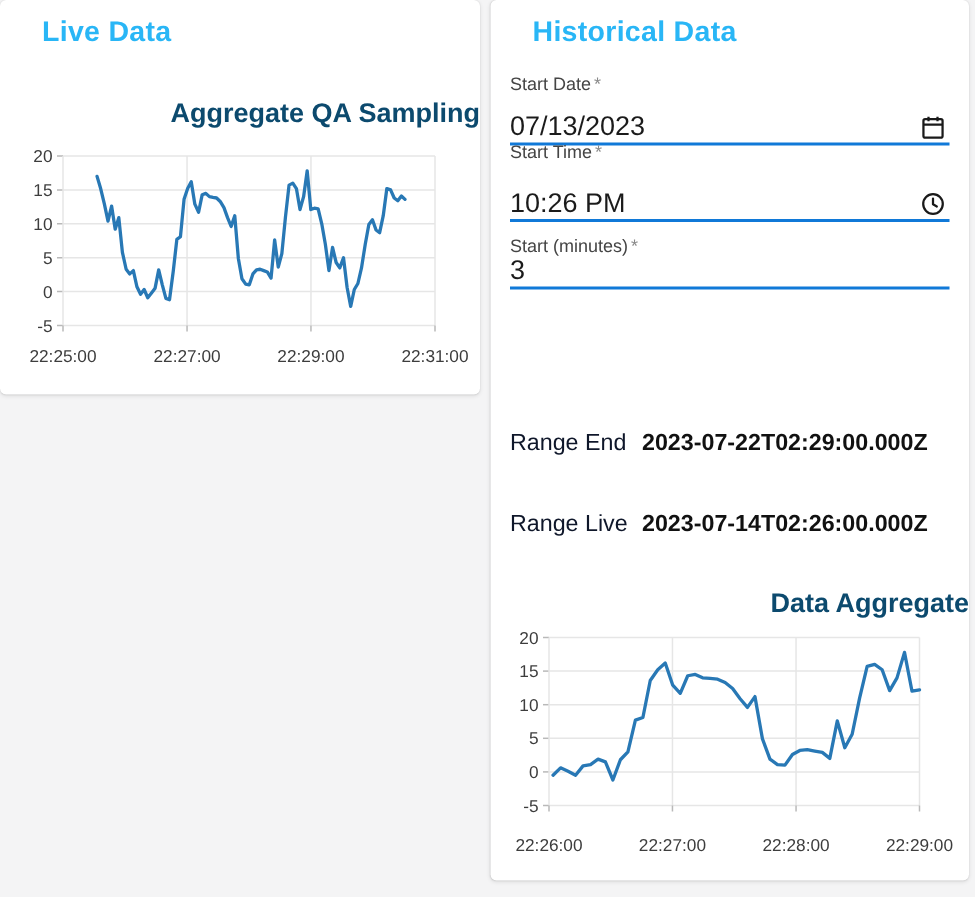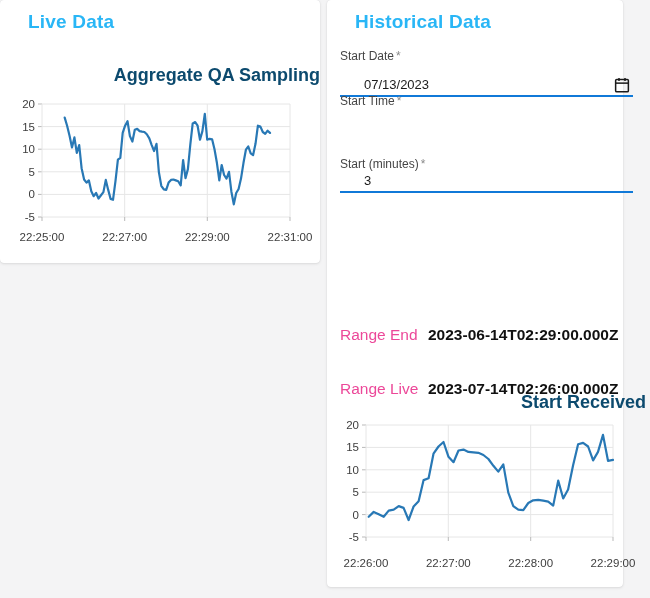--- a/index.html
+++ b/index.html
@@ -11,21 +11,21 @@
   body{
     background:var(--bg);
     font-family:"Liberation Sans", sans-serif;
     position:relative; overflow:hidden;
   }
   .card{
     position:absolute; background:var(--card); border-radius:4px;
     box-shadow:0 1px 3px rgba(0,0,0,.10), 0 0 1px rgba(0,0,0,.12);
   }
   #left-card{left:0; top:0; width:320px; height:263px;}
-  #right-card{left:327px; top:0; width:296px; height:587px;}
+  #right-card{left:327px; top:0; width:319px; height:587px;}
   .panel-title{
     position:absolute; left:28px; top:11px;
     font-size:19px; font-weight:700; color:var(--accent); letter-spacing:.2px;
   }
   .chart-title{
     position:absolute; text-align:right;
     font-size:18px; font-weight:700; color:#0c4a6e;
   }
   #live-chart-title{left:8px; top:65px; width:312px;}
   #hist-chart-title{left:3px; top:392px; width:316px;}
@@ -41,41 +41,41 @@
     position:absolute; left:13px; font-size:12px; color:var(--label);
   }
   .req{color:#8a8a8a; margin-left:2px;}
   .input-row{
     position:absolute; left:13px; width:293px; height:23px;
     border-bottom:2px solid var(--underline);
     display:flex; align-items:center;
   }
   .input-row input{
     border:none; outline:none; background:transparent; flex:1;
-    font-family:"Liberation Sans",sans-serif; font-size:13px; color:var(--ink);
-    padding:0; height:22px;margin-left:24px;
+    font-family:"Liberation Sans",sans-serif; font-size:18px; color:var(--ink);
+    padding:0; height:22px;
   }
   .input-icon{width:18px; height:18px; color:#1a1a1a; flex:0 0 auto; cursor:pointer; margin-right:2px;}
   .input-icon svg{display:block;}
   #lbl-date{top:49px;}  #row-date{top:74px;}
   #lbl-time{top:94px;} #row-time{top:125px;}
   #lbl-window{top:157px;} #row-window{top:170px;}
   #submit-btn{
     position:absolute; left:13px; top:216px; width:293px; height:39px;
     background:var(--btn); color:#fff; border:none; border-radius:4px;
     font-family:"Liberation Sans",sans-serif; font-size:14px; font-weight:700;
     letter-spacing:1.2px; cursor:pointer;
     box-shadow:0 1px 3px rgba(0,0,0,.25);
   }
   .range-row{
     position:absolute; left:13px; width:300px; display:flex; align-items:baseline;
     font-size:15.5px;
   }
   #range-end-row{top:287px;} #range-start-row{top:341px;}
-  .range-label{color:#ec4899; flex:0 0 88px;margin-top:39px;}
+  .range-label{color:#0f172a; flex:0 0 88px;}
   .range-value{color:#111; font-weight:700;}
 </style>
 </head>
 <body>
 
 <div class="card" id="left-card">
   <div class="panel-title">Live Data</div>
   <div class="chart-title" id="live-chart-title">Aggregate QA Sampling</div>
   <div class="chart-svg" id="live-chart"><svg width="320" height="162" viewBox="0 0 320 162">
         <line class="grid" x1="42" y1="11.0" x2="290" y2="11.0"></line>
@@ -122,37 +122,46 @@
       <svg viewBox="0 0 24 24" width="18" height="18" fill="none" stroke="currentColor" stroke-width="2">
         <rect x="3.5" y="4.5" width="17" height="16.5" rx="1.5"></rect>
         <line x1="8" y1="2.5" x2="8" y2="6.5"></line>
         <line x1="16" y1="2.5" x2="16" y2="6.5"></line>
         <line x1="3.5" y1="9.5" x2="20.5" y2="9.5"></line>
       </svg>
     </span>
   </div>
 
   <div class="field-label" id="lbl-time"><span>Start Time</span><span class="req">*</span></div>
+  <div class="input-row" id="row-time">
+    <input type="text" readonly="" value="10:26 PM" style="">
+    <span class="input-icon">
+      <svg viewBox="0 0 24 24" width="18" height="18" fill="none" stroke="currentColor" stroke-width="2">
+        <circle cx="12" cy="12" r="8.7"></circle>
+        <path d="M12 7.2v5l3.4 2" stroke-linecap="round" stroke-linejoin="round"></path>
+      </svg>
+    </span>
+  </div>
 
   <div class="field-label" id="lbl-window"><span>Start (minutes)</span><span class="req">*</span></div>
   <div class="input-row" id="row-window">
     <input type="text" readonly="" value="3" style="">
   </div>
 
 
   <div class="range-row" id="range-end-row">
     <span class="range-label">Range End</span>
-    <span class="range-value">2023-06-14T02:29:00.000Z</span>
+    <span class="range-value">2023-07-22T02:29:00.000Z</span>
   </div>
   <div class="range-row" id="range-start-row">
     <span class="range-label">Range Live</span>
     <span class="range-value">2023-07-14T02:26:00.000Z</span>
   </div>
 
-  <div class="chart-title" id="hist-chart-title">Start Received</div>
+  <div class="chart-title" id="hist-chart-title">Data Aggregate</div>
   <div class="chart-svg" id="hist-chart"><svg width="316" height="168" viewBox="0 0 316 168">
         <line class="grid" x1="36" y1="13.0" x2="283" y2="13.0"></line>
         <line class="tick" x1="32" y1="13.0" x2="36" y2="13.0"></line>
         <text class="yt" x="29" y="17.0" text-anchor="end">20</text>
         <line class="grid" x1="36" y1="35.4" x2="283" y2="35.4"></line>
         <line class="tick" x1="32" y1="35.4" x2="36" y2="35.4"></line>
         <text class="yt" x="29" y="39.4" text-anchor="end">15</text>
         <line class="grid" x1="36" y1="57.8" x2="283" y2="57.8"></line>
         <line class="tick" x1="32" y1="57.8" x2="36" y2="57.8"></line>
         <text class="yt" x="29" y="61.8" text-anchor="end">10</text>

